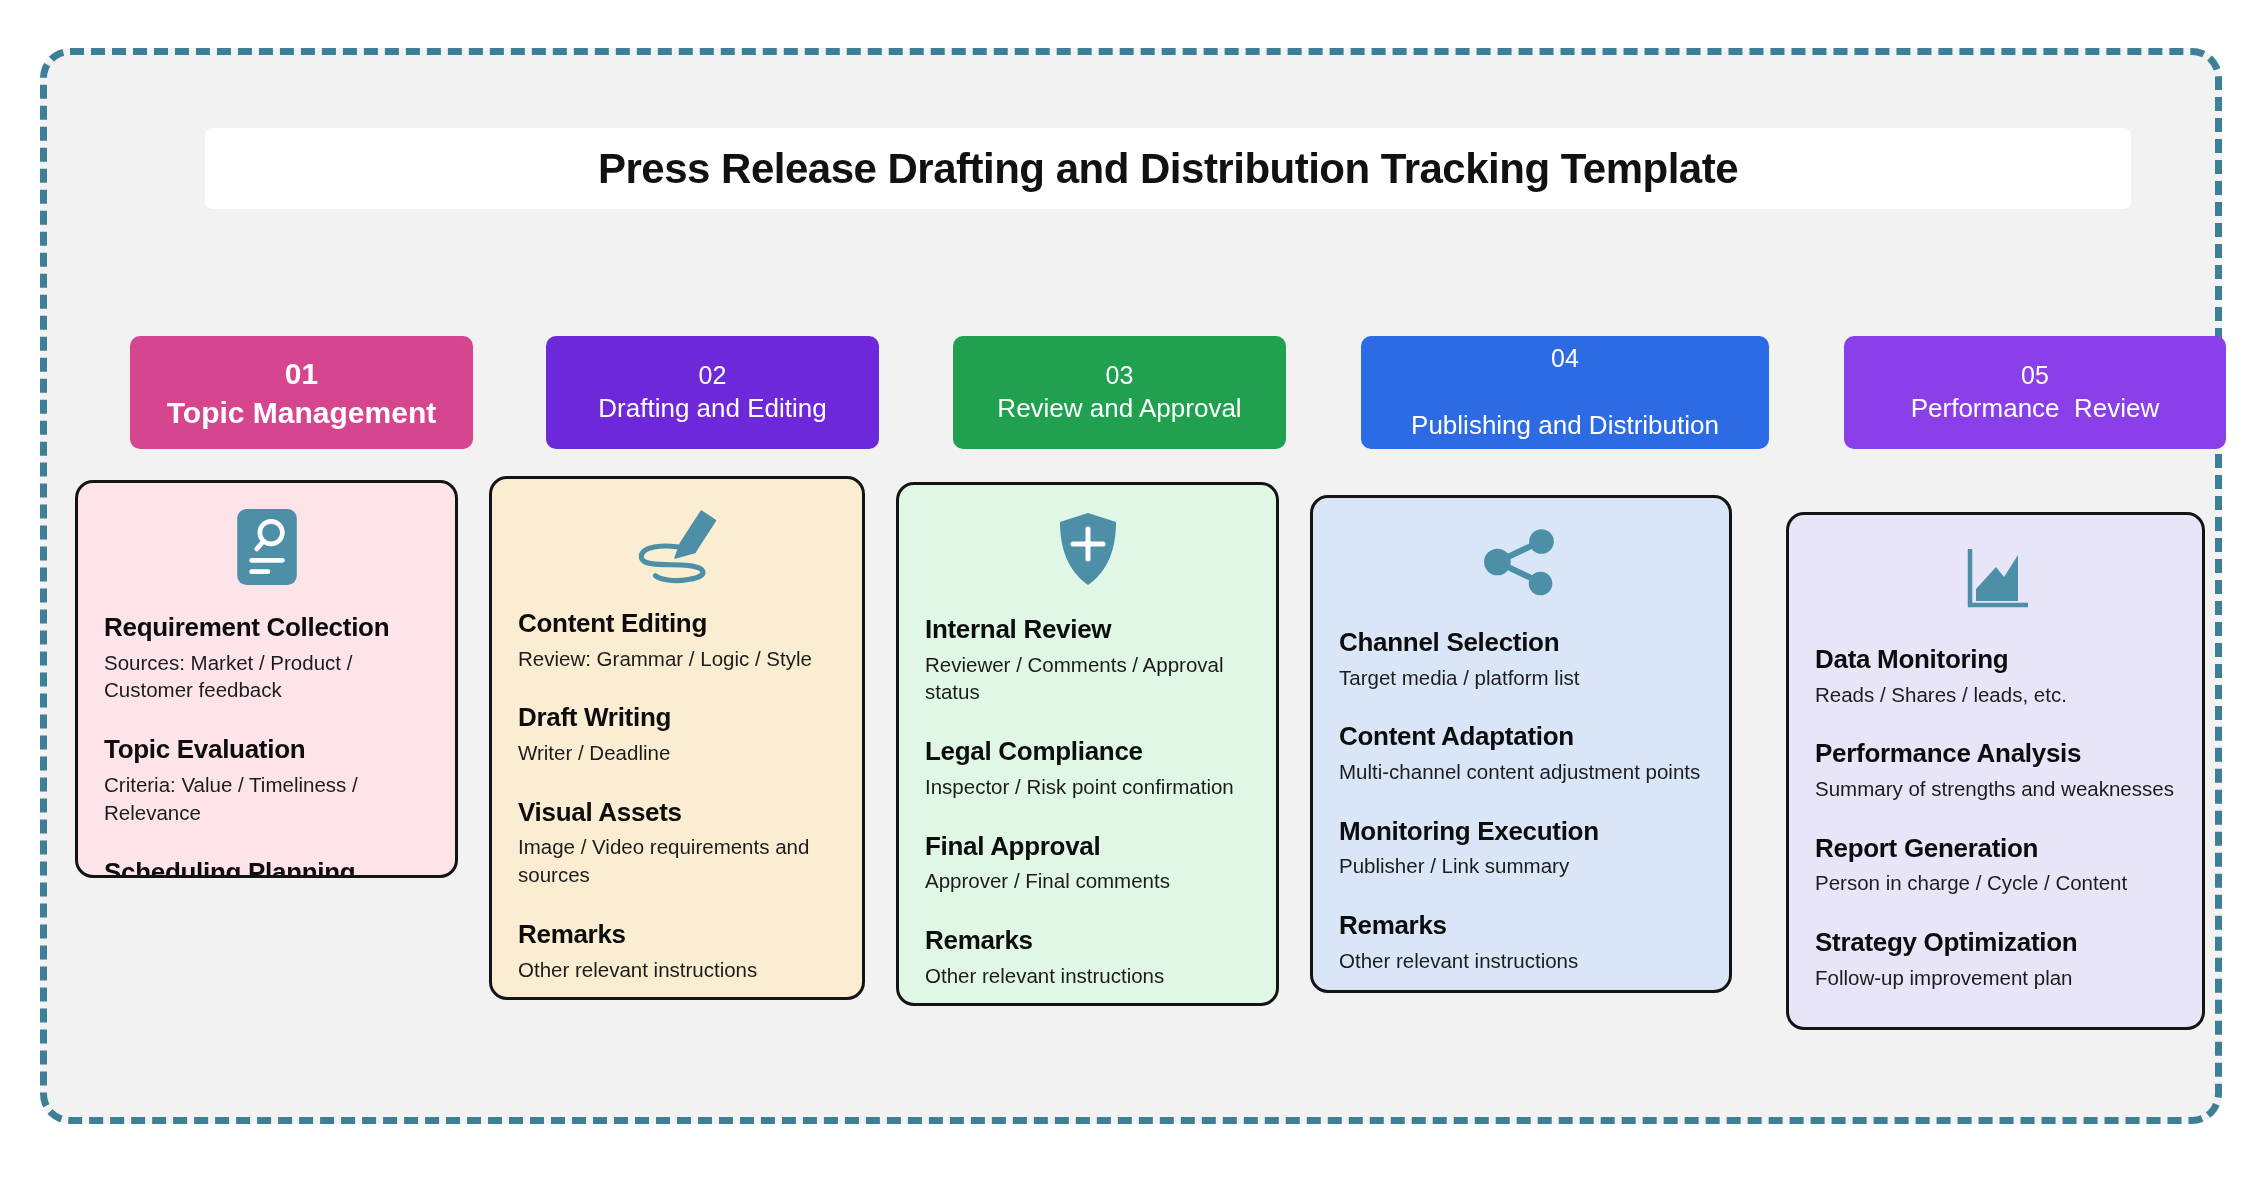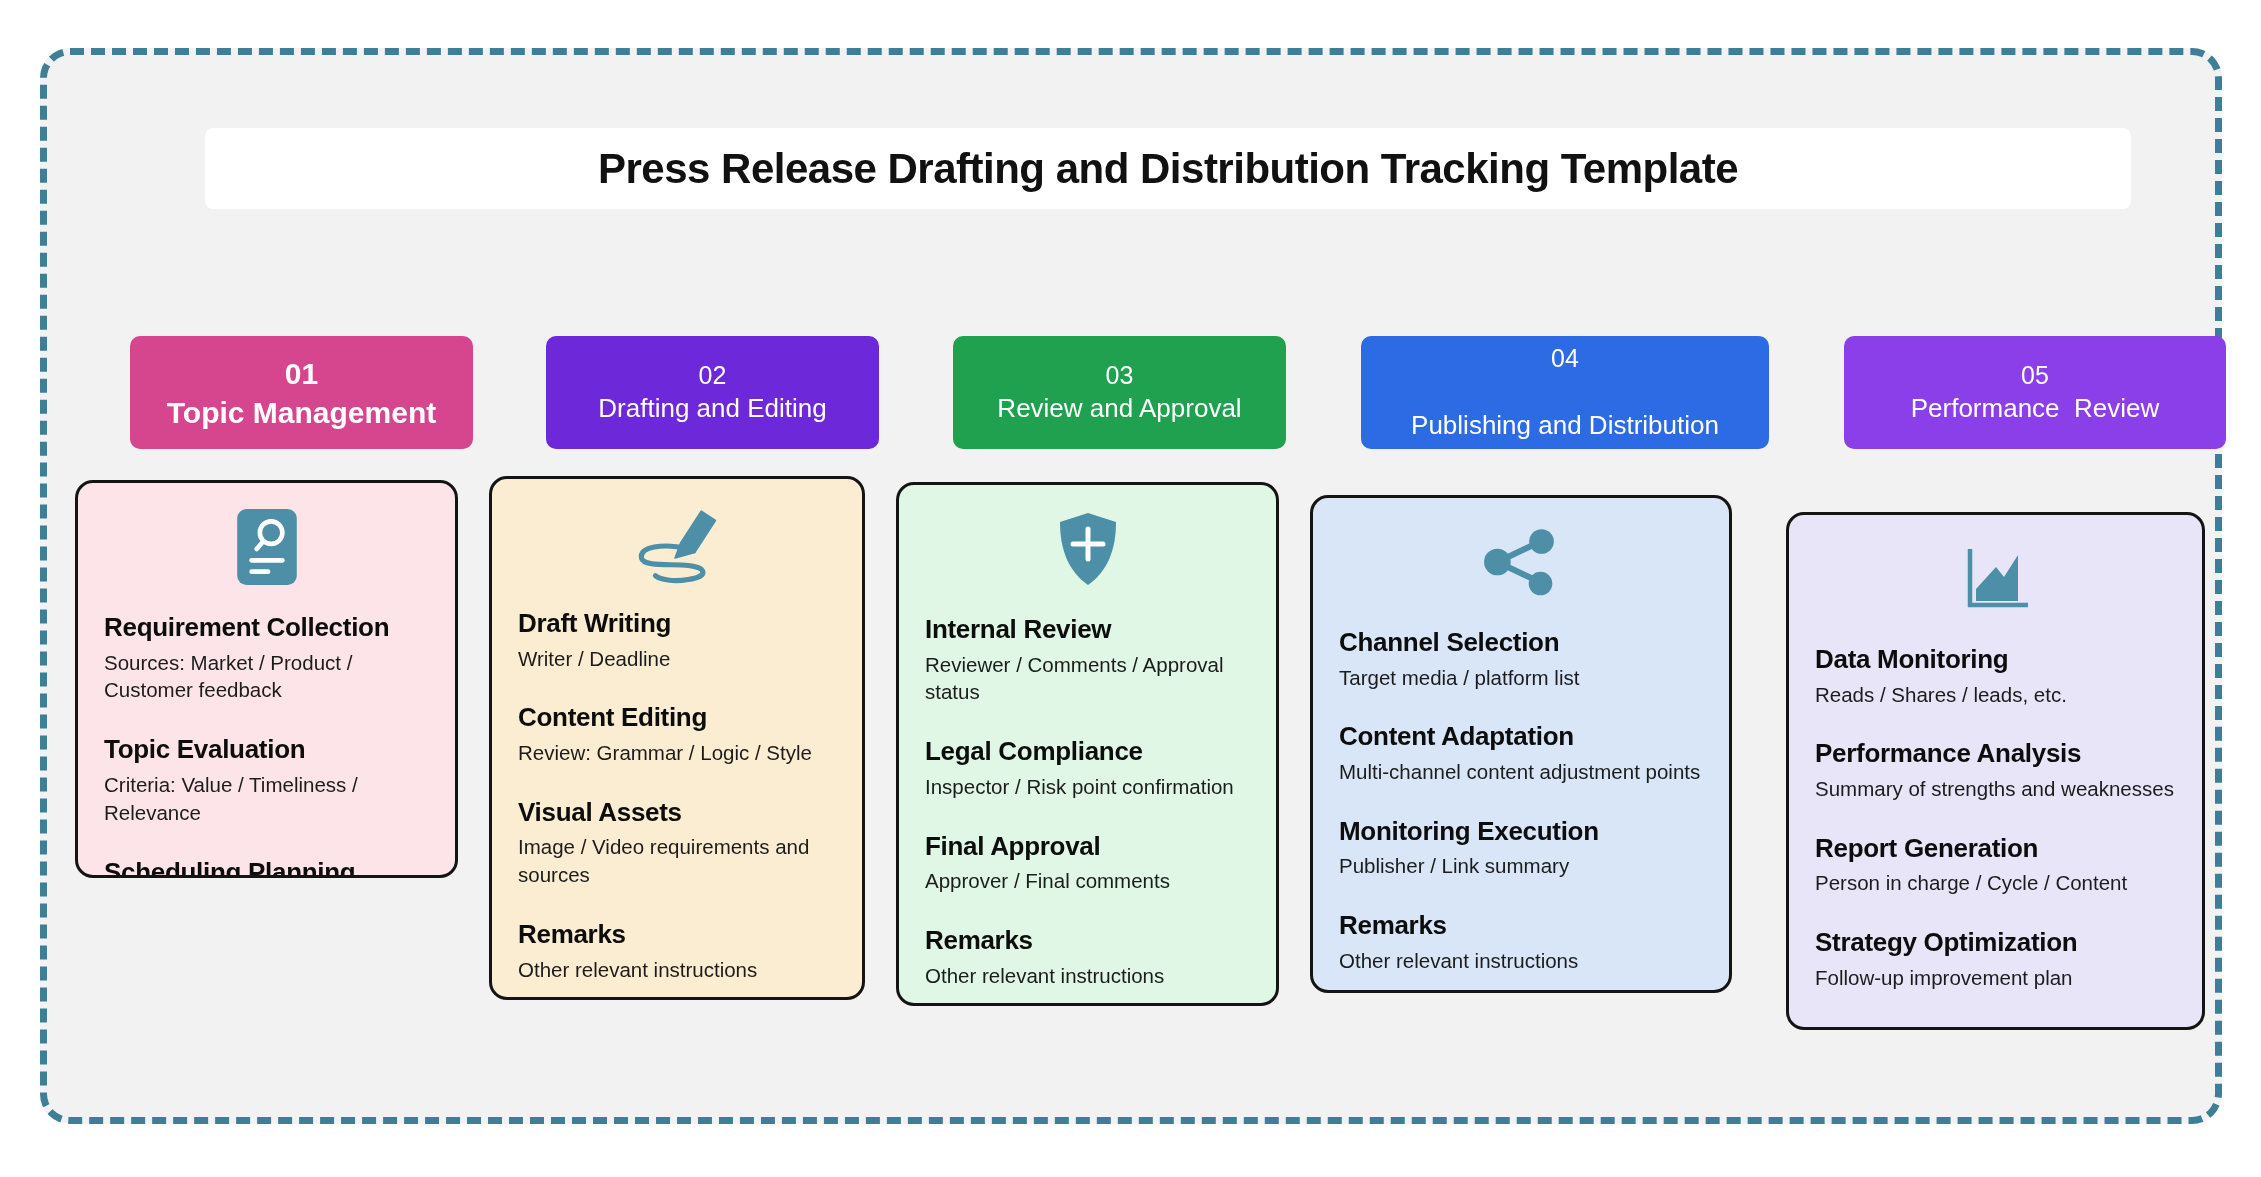--- a/index.html
+++ b/index.html
@@ -115,26 +115,26 @@
 
   <div class="card c2">
     <div class="card-icon">
       <svg width="96" height="86" viewBox="0 0 100 92" aria-hidden="true">
         <path d="M62 52 C34 46 10 50 12 62 C14 72 44 68 62 70 C82 72 84 82 62 85 C46 88 32 85 27 81" fill="none" stroke="#4d8fa6" stroke-width="5.5" stroke-linecap="round"></path>
         <path d="M54 46 L76 12 L91 22 L69 56 Z" fill="#4d8fa6" stroke="#4d8fa6" stroke-width="2" stroke-linejoin="round"></path>
         <path d="M54 46 L69 56 L48 62 Z" fill="#4d8fa6" stroke="#4d8fa6" stroke-width="2" stroke-linejoin="round"></path>
       </svg>
     </div>
     <div class="card-section">
+      <div class="sec-heading">Content Editing</div>
+      <div class="sec-body">Review: Grammar / Logic / Style</div>
+    </div>
+    <div class="card-section">
       <div class="sec-heading">Draft Writing</div>
       <div class="sec-body">Writer / Deadline</div>
-    </div>
-    <div class="card-section">
-      <div class="sec-heading">Content Editing</div>
-      <div class="sec-body">Review: Grammar / Logic / Style</div>
     </div>
     <div class="card-section">
       <div class="sec-heading">Visual Assets</div>
       <div class="sec-body">Image / Video requirements and sources</div>
     </div>
     <div class="card-section">
       <div class="sec-heading">Remarks</div>
       <div class="sec-body">Other relevant instructions</div>
     </div>
   </div>

